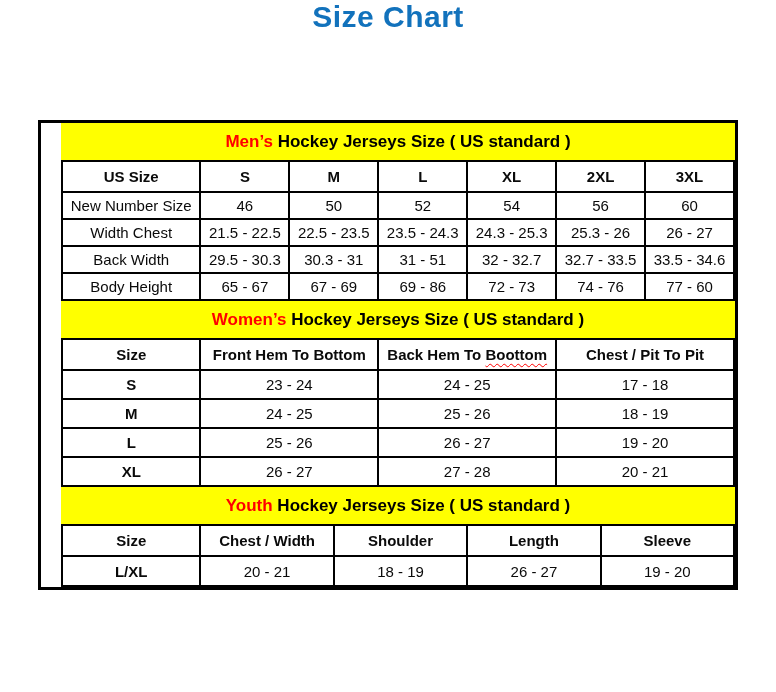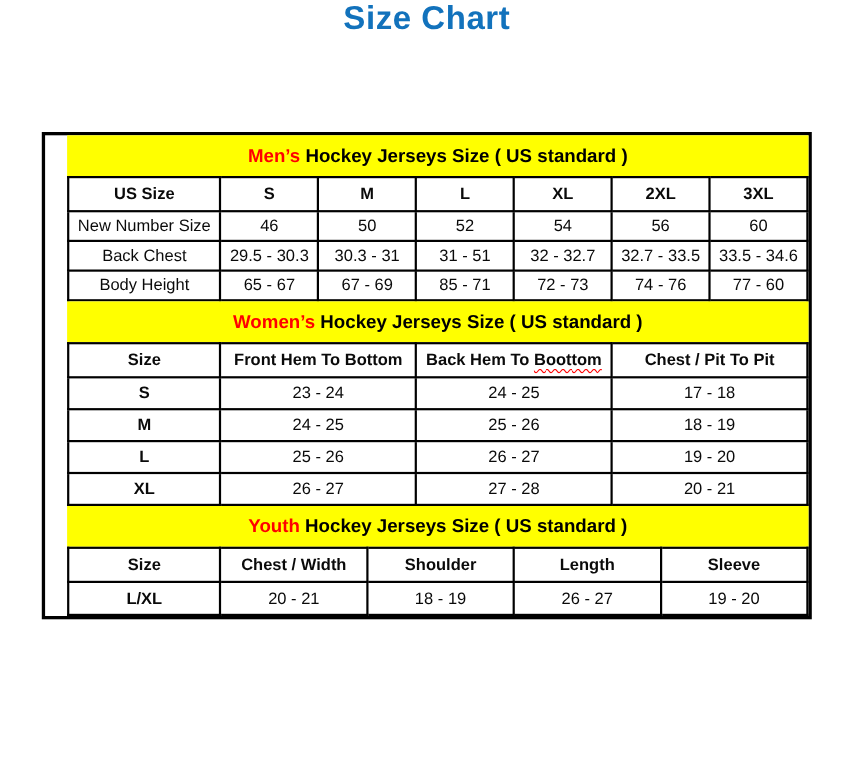--- a/index.html
+++ b/index.html
@@ -101,33 +101,42 @@
           <tr>
             <td class="row-label">New Number Size</td>
             <td>46</td>
             <td>50</td>
             <td>52</td>
             <td>54</td>
             <td>56</td>
             <td>60</td>
           </tr>
           <tr>
-            <td class="row-label">Back Chest</td>
+            <td class="row-label">Width Chest</td>
+            <td>21.5 - 22.5</td>
+            <td>22.5 - 23.5</td>
+            <td>23.5 - 24.3</td>
+            <td>24.3 - 25.3</td>
+            <td>25.3 - 26</td>
+            <td>26 - 27</td>
+          </tr>
+          <tr>
+            <td class="row-label">Back Width</td>
             <td>29.5 - 30.3</td>
             <td>30.3 - 31</td>
             <td>31 - 51</td>
             <td>32 - 32.7</td>
             <td>32.7 - 33.5</td>
             <td>33.5 - 34.6</td>
           </tr>
           <tr>
             <td class="row-label">Body Height</td>
             <td>65 - 67</td>
             <td>67 - 69</td>
-            <td>85 - 71</td>
+            <td>69 - 86</td>
             <td>72 - 73</td>
             <td>74 - 76</td>
             <td>77 - 60</td>
           </tr>
         </tbody>
       </table>
   </section>
 
   <section>
     <div class="band">

